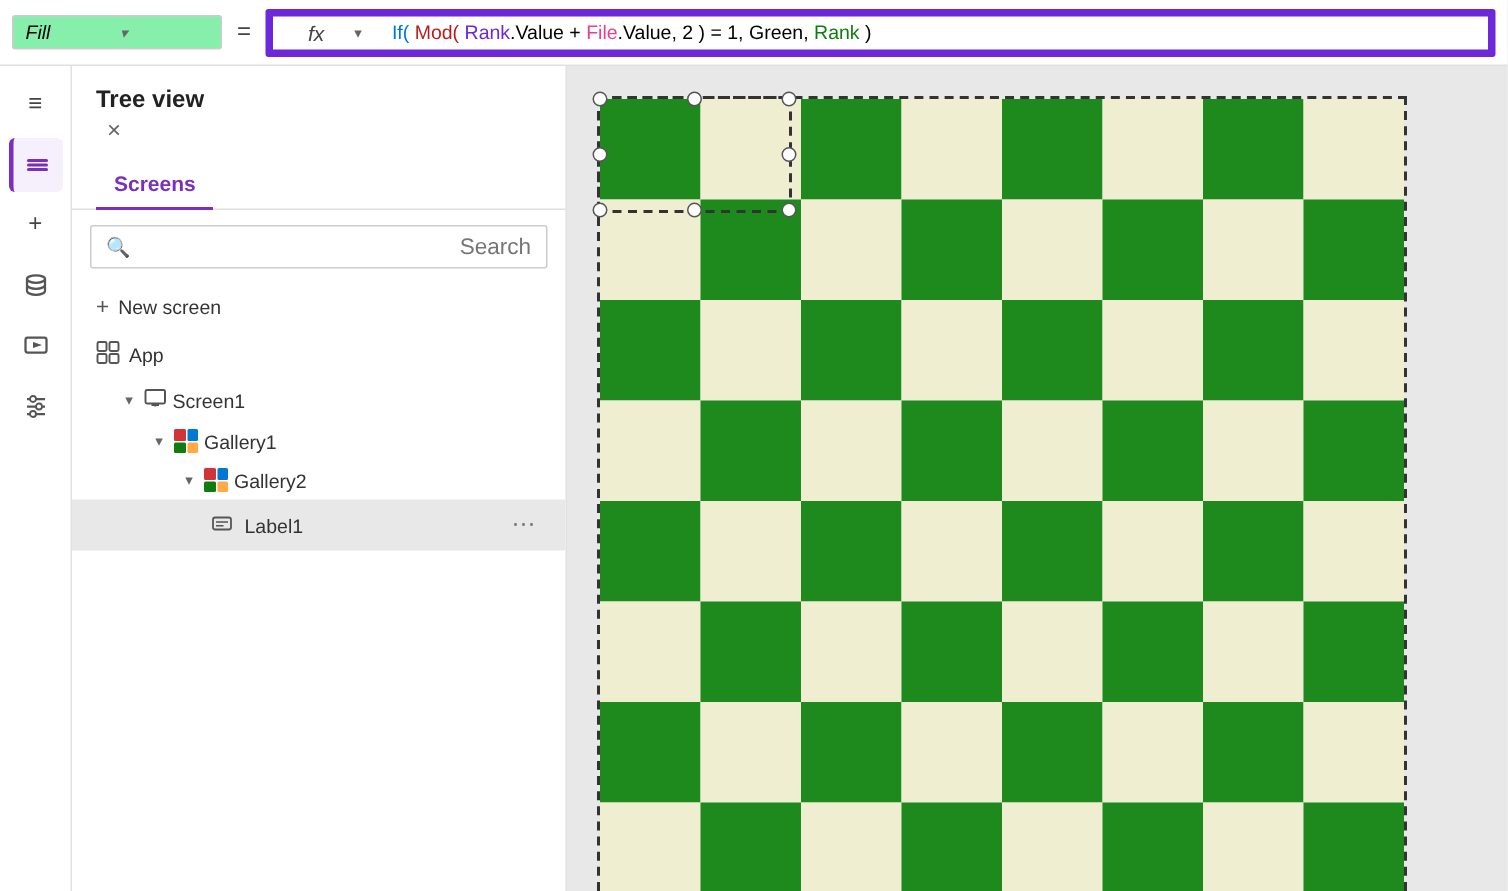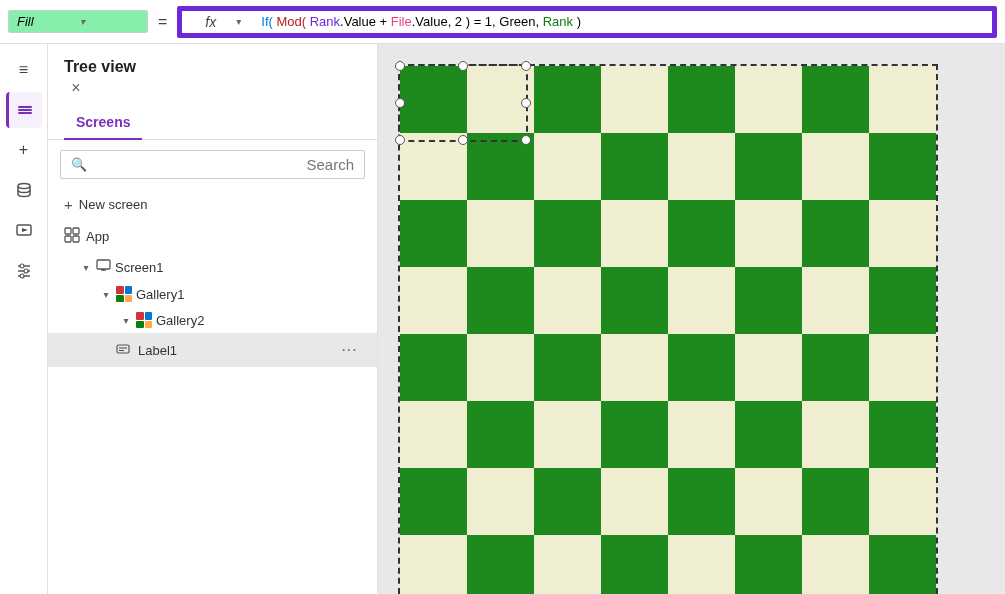--- a/index.html
+++ b/index.html
@@ -402,21 +402,21 @@
           <div class="gallery-color-icon">
             <div style="background:#d13438;"></div>
             <div style="background:#0078d4;"></div>
             <div style="background:#107c10;"></div>
             <div style="background:#ffaa44;"></div>
           </div>
         </span>
         <span>Gallery2</span>
       </div>
 
-      <div class="tree-item selected" style="padding-left: 68px;">
+      <div class="tree-item selected" style="padding-left: 93px;">
         <span>
           <svg width="14" height="14" viewBox="0 0 14 14" fill="none">
             <rect x="1" y="3" width="12" height="8" rx="1.5" stroke="#555" stroke-width="1.2" fill="none"></rect>
             <line x1="3" y1="6" x2="11" y2="6" stroke="#555" stroke-width="1.1"></line>
             <line x1="3" y1="8.5" x2="8" y2="8.5" stroke="#555" stroke-width="1.1"></line>
           </svg>
         </span>
         <span style="margin-left:4px;">Label1</span>
         <div class="more-btn">···</div>
       </div>

